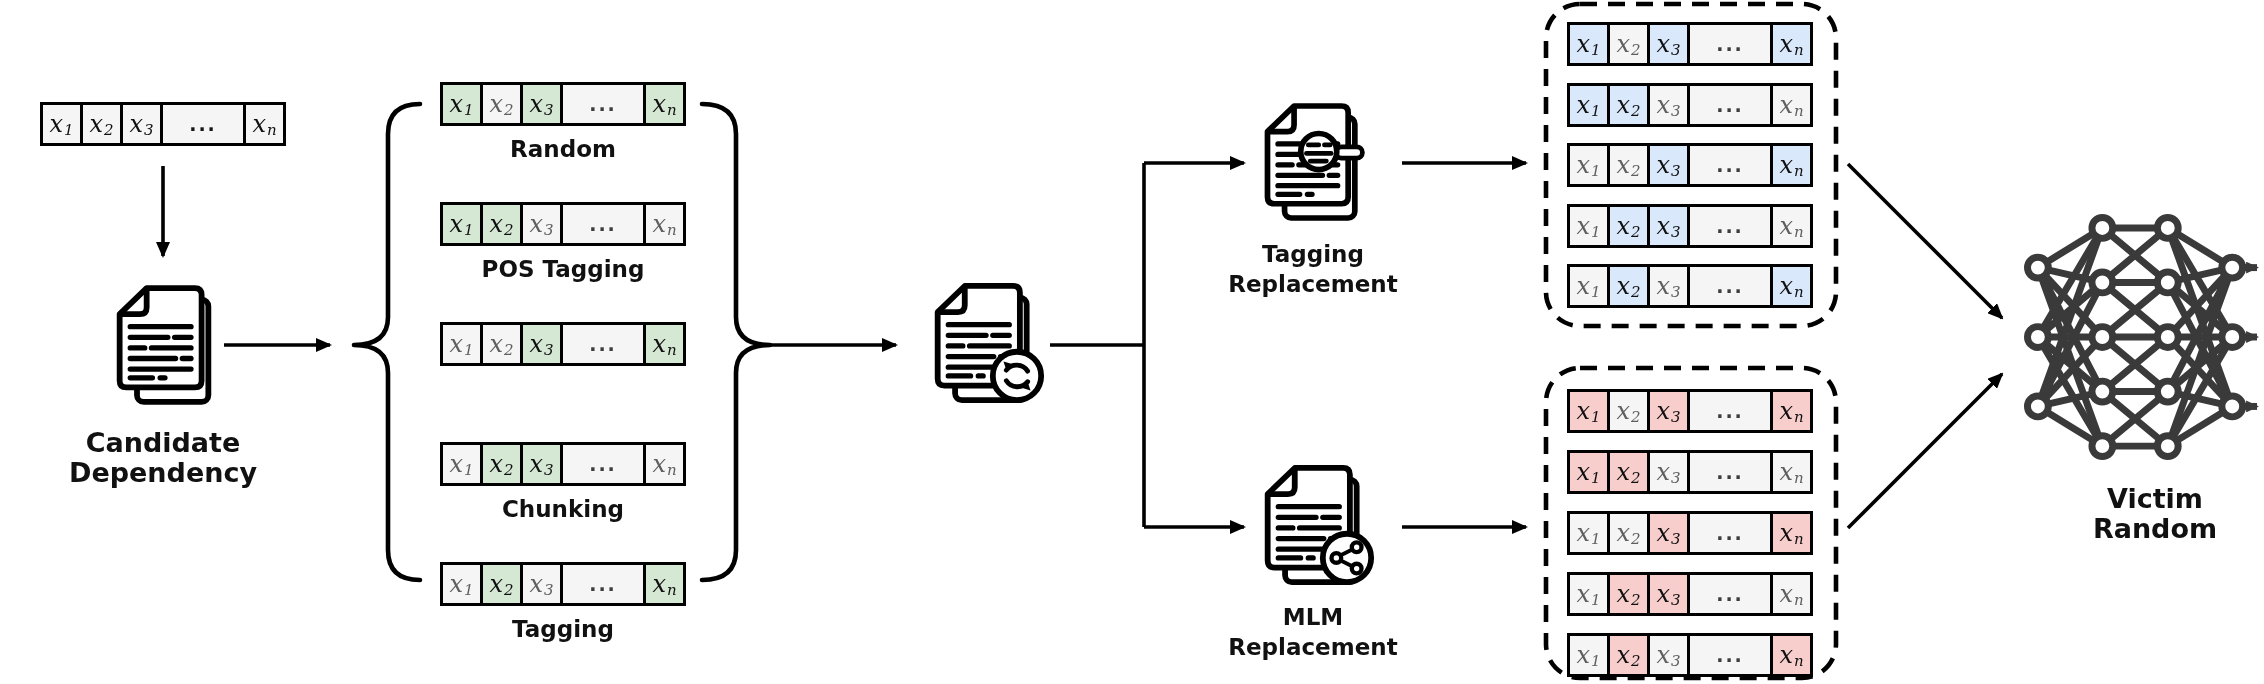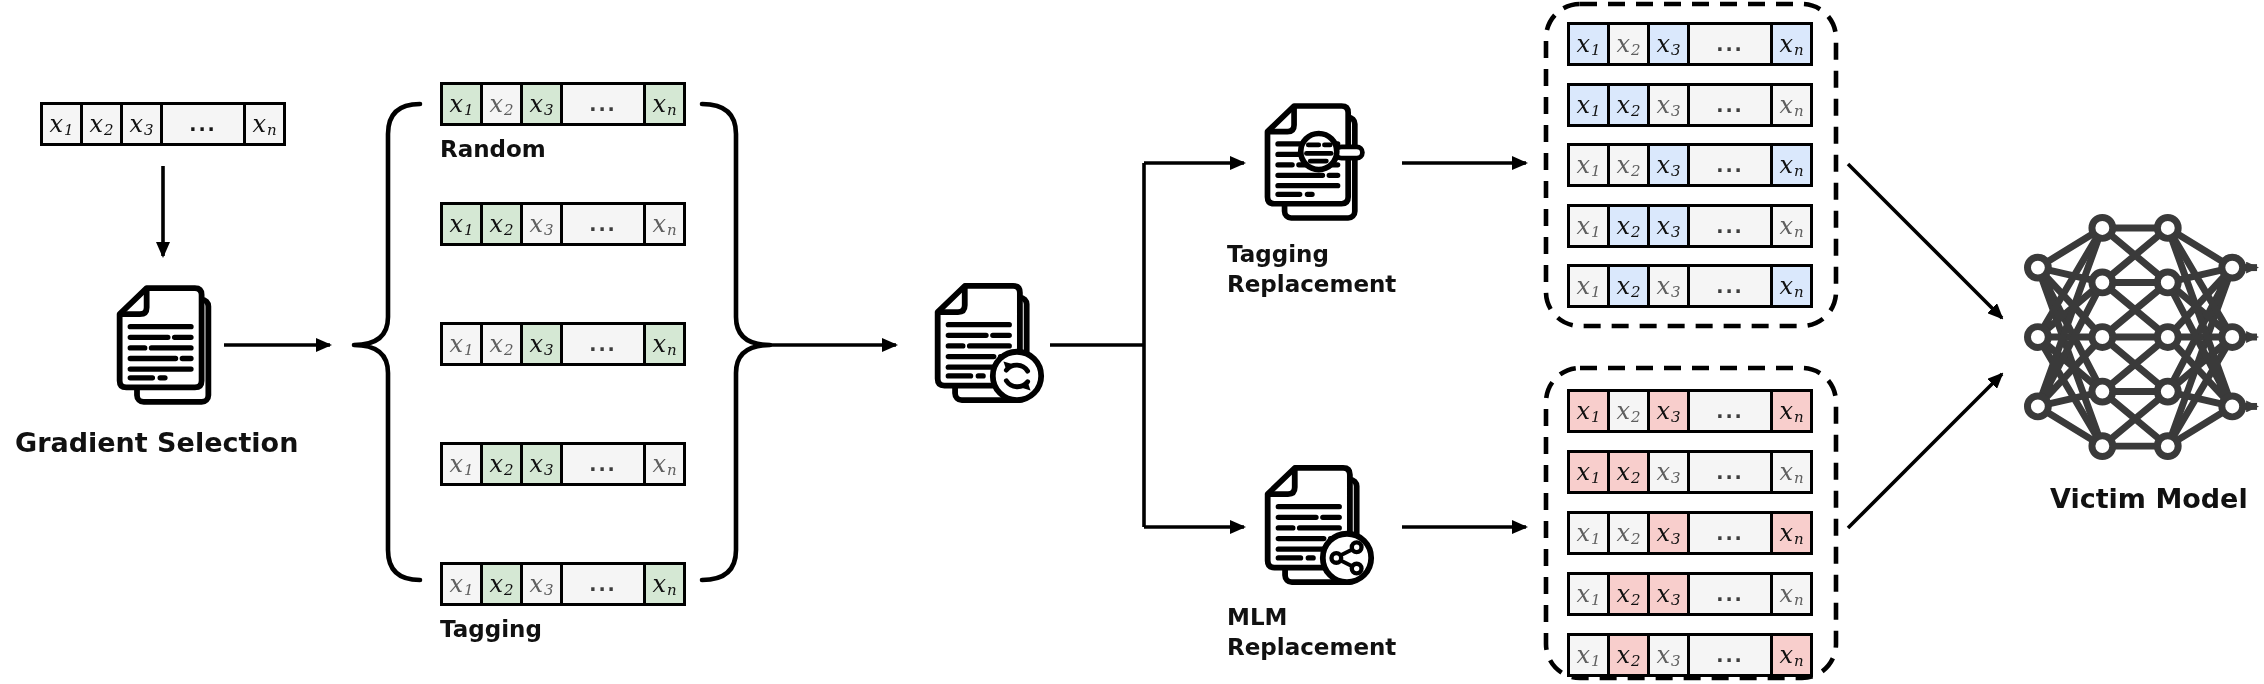--- a/index.html
+++ b/index.html
@@ -7,21 +7,21 @@
           font-family:"DejaVu Sans",sans-serif;}
   svg{position:absolute;overflow:visible;}
   .row{position:absolute;display:flex;background:#000;padding:3px;gap:3px;}
   .cell{height:38px;display:flex;align-items:center;justify-content:center;
         font-family:"DejaVu Serif","Liberation Serif",serif;font-style:italic;font-size:24px;}
   .cell:nth-child(1),.cell:nth-child(2),.cell:nth-child(3),.cell:nth-child(5){width:37px;}
   .cell:nth-child(4){width:80px;}
   .cell.ell{font-family:"DejaVu Sans",sans-serif;font-style:normal;font-weight:700;
             font-size:19px;letter-spacing:2px;}
   .toksub{font-size:15px;margin-left:1px;transform:translateY(6px);}
-  .lbl{position:absolute;font-weight:700;color:#111;line-height:30px;}
+  .lbl{position:absolute;font-weight:700;color:#111;text-align:center;line-height:30px;}
   .lbl.big{font-size:27px;}
   .lbl.mid{font-size:23px;}
 </style>
 </head>
 <body>
 
 <div class="canvas">
 
   <svg style="left:0;top:0" width="2264" height="684" viewBox="0 0 2264 684">
     <defs>
@@ -76,21 +76,21 @@
     <path d="M38 4 V24 Q38 31 31 31 H10" fill="none" stroke="#000" stroke-width="6" stroke-linejoin="round"></path>
     <g stroke="#000" stroke-width="5.5" stroke-linecap="round">
       <path d="M21 44 H84"></path>
         <path d="M21 55 H60 M67 55 H84"></path>
         <path d="M21 66 H36 M43 66 H84"></path>
       <path d="M21 77 H68 M75 77 H84"></path>
         <path d="M21 88 H84"></path>
         <path d="M21 97 H44 M52 97 H57"></path>
     </g>
   </svg>
-  <div class="lbl big" style="left:15px;top:428px;width:296px">Gradient Selection</div>
+  <div class="lbl big" style="left:15px;top:428px;width:296px">Candidate Dependency</div>
 
   <div class="row" style="left:440px;top:82px">
       <div class="cell" style="background: rgb(213, 232, 212); color: rgb(16, 16, 16);">
         <span class="tok">x</span>
         <span class="toksub">1</span>
       </div>
       <div class="cell" style="background: rgb(245, 245, 245); color: rgb(95, 95, 95);">
         <span class="tok">x</span>
         <span class="toksub">2</span>
       </div>
@@ -118,20 +118,21 @@
       <div class="cell" style="background: rgb(245, 245, 245); color: rgb(95, 95, 95);">
         <span class="tok">x</span>
         <span class="toksub">3</span>
       </div>
       <div class="cell ell" style="background: rgb(245, 245, 245); color: rgb(61, 61, 61);">...</div>
       <div class="cell" style="background: rgb(245, 245, 245); color: rgb(95, 95, 95);">
         <span class="tok">x</span>
         <span class="toksub">n</span>
       </div>
     </div>
+  <div class="lbl mid" style="left:440px;top:254px;width:246px">POS Tagging</div>
 
   <div class="row" style="left:440px;top:322px">
       <div class="cell" style="background: rgb(245, 245, 245); color: rgb(95, 95, 95);">
         <span class="tok">x</span>
         <span class="toksub">1</span>
       </div>
       <div class="cell" style="background: rgb(245, 245, 245); color: rgb(95, 95, 95);">
         <span class="tok">x</span>
         <span class="toksub">2</span>
       </div>
@@ -158,20 +159,21 @@
       <div class="cell" style="background: rgb(213, 232, 212); color: rgb(16, 16, 16);">
         <span class="tok">x</span>
         <span class="toksub">3</span>
       </div>
       <div class="cell ell" style="background: rgb(245, 245, 245); color: rgb(61, 61, 61);">...</div>
       <div class="cell" style="background: rgb(245, 245, 245); color: rgb(95, 95, 95);">
         <span class="tok">x</span>
         <span class="toksub">n</span>
       </div>
     </div>
+  <div class="lbl mid" style="left:440px;top:494px;width:246px">Chunking</div>
 
   <div class="row" style="left:440px;top:562px">
       <div class="cell" style="background: rgb(245, 245, 245); color: rgb(95, 95, 95);">
         <span class="tok">x</span>
         <span class="toksub">1</span>
       </div>
       <div class="cell" style="background: rgb(213, 232, 212); color: rgb(16, 16, 16);">
         <span class="tok">x</span>
         <span class="toksub">2</span>
       </div>
@@ -483,15 +485,15 @@
       <circle cx="145" cy="18" r="10.5"></circle>
         <circle cx="145" cy="73" r="10.5"></circle>
         <circle cx="145" cy="128" r="10.5"></circle>
         <circle cx="145" cy="183" r="10.5"></circle>
         <circle cx="145" cy="238" r="10.5"></circle>
       <circle cx="210" cy="58" r="10.5"></circle>
         <circle cx="210" cy="128" r="10.5"></circle>
         <circle cx="210" cy="198" r="10.5"></circle>
     </g>
   </svg>
-  <div class="lbl big" style="left:2050px;top:484px;width:210px">Victim Model</div>
+  <div class="lbl big" style="left:2050px;top:484px;width:210px">Victim Random</div>
 
 </div>
 
 </body></html>

